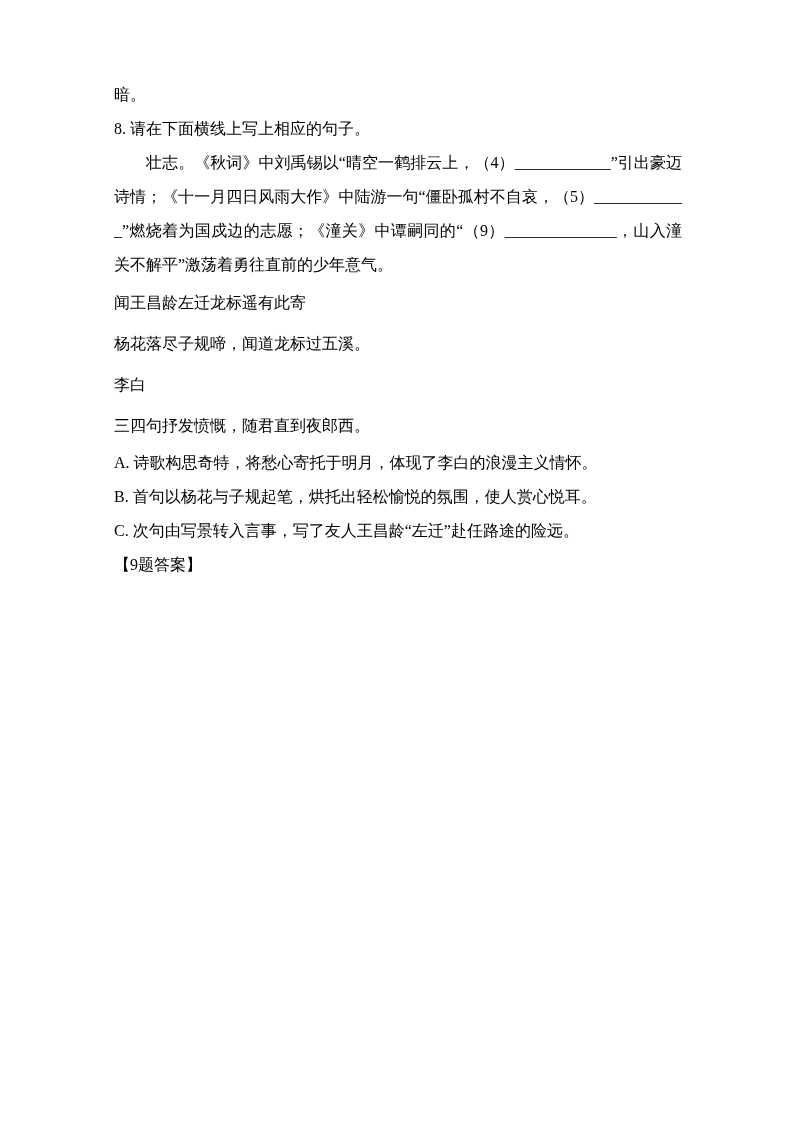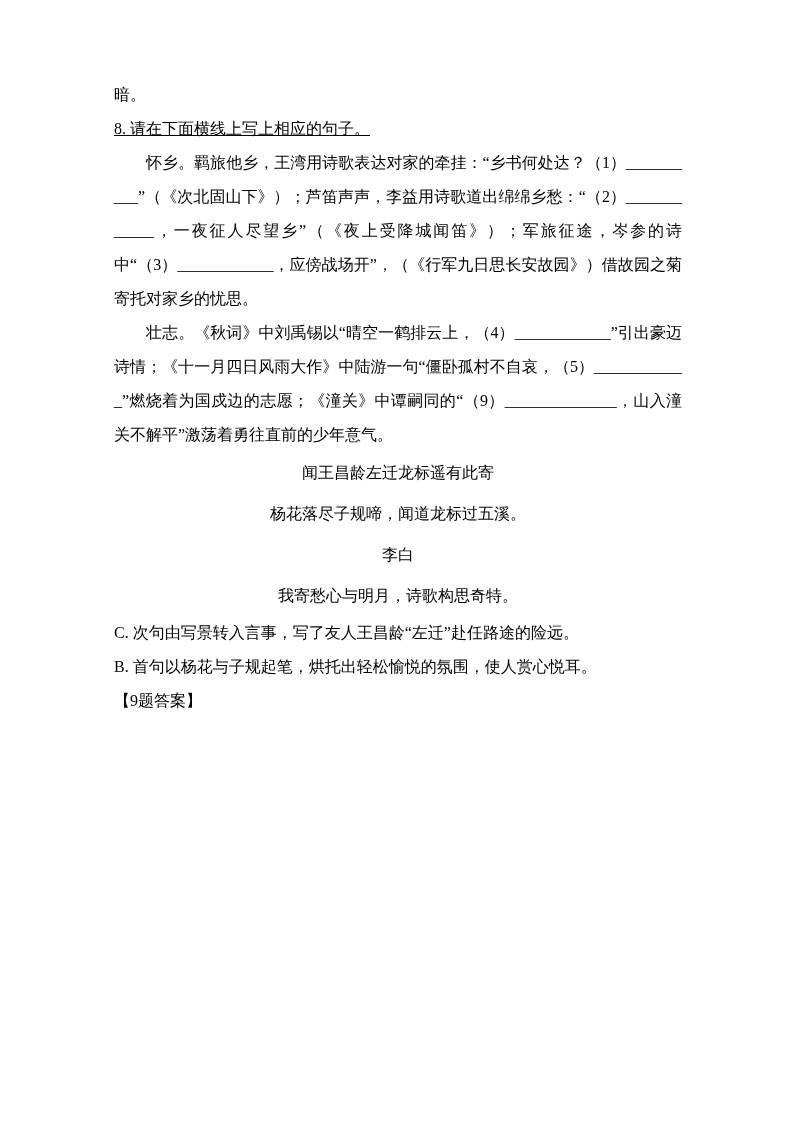--- a/index.html
+++ b/index.html
@@ -20,50 +20,50 @@
     overflow: hidden;
   }
   .page p {
     margin: 0;
     font-size: 16px;
     line-height: 34px;
     word-break: break-all;
   }
   .justify { text-align: justify; }
   .indent { text-indent: 2em; }
-  .center { text-align: center; }
-  .q8 { margin-top: 10px; text-decoration: underline; }
+  .center { text-align: left; }
+  .q8 { margin-top: 10px; }
   .q9 { margin-top: 4px; }
   .poem p { line-height: 41px; }
 </style>
 </head>
 <body>
 
 <div class="page">
 
   <p class="justify">暗。</p>
 
   <p class="justify q8">8. 请在下面横线上写上相应的句子。</p>
 
-  <p class="justify indent">怀乡。羁旅他乡，王湾用诗歌表达对家的牵挂：“乡书何处达？（1）__________”（《次北固山下》）；芦笛声声，李益用诗歌道出绵绵乡愁：“（2）____________，一夜征人尽望乡”（《夜上受降城闻笛》）；军旅征途，岑参的诗中“（3）____________，应傍战场开”，（《行军九日思长安故园》）借故园之菊寄托对家乡的忧思。</p>
 
   <p class="justify indent">壮志。《秋词》中刘禹锡以“晴空一鹤排云上，（4）____________”引出豪迈诗情；《十一月四日风雨大作》中陆游一句“僵卧孤村不自哀，（5）____________”燃烧着为国戍边的志愿；《潼关》中谭嗣同的“（9）______________，山入潼关不解平”激荡着勇往直前的少年意气。</p>
 
 
 
 
 
   <div class="poem">
     <p class="center">闻王昌龄左迁龙标遥有此寄</p>
     <p class="center">杨花落尽子规啼，闻道龙标过五溪。</p>
     <p class="center">李白</p>
-    <p class="center">我寄愁心与明月，诗歌构思奇特。</p>
+    <p class="center">三四句抒发愤慨，随君直到夜郎西。</p>
   </div>
 
+  <p class="justify">A. 诗歌构思奇特，将愁心寄托于明月，体现了李白的浪漫主义情怀。</p>
+
+  <p class="justify">B. 首句以杨花与子规起笔，烘托出轻松愉悦的氛围，使人赏心悦耳。</p>
 
   <p class="justify">C. 次句由写景转入言事，写了友人王昌龄“左迁”赴任路途的险远。</p>
-
-  <p class="justify">B. 首句以杨花与子规起笔，烘托出轻松愉悦的氛围，使人赏心悦耳。</p>
 
 
   <p class="justify">【9题答案】</p>
 
 </div>
 
 </body></html>

